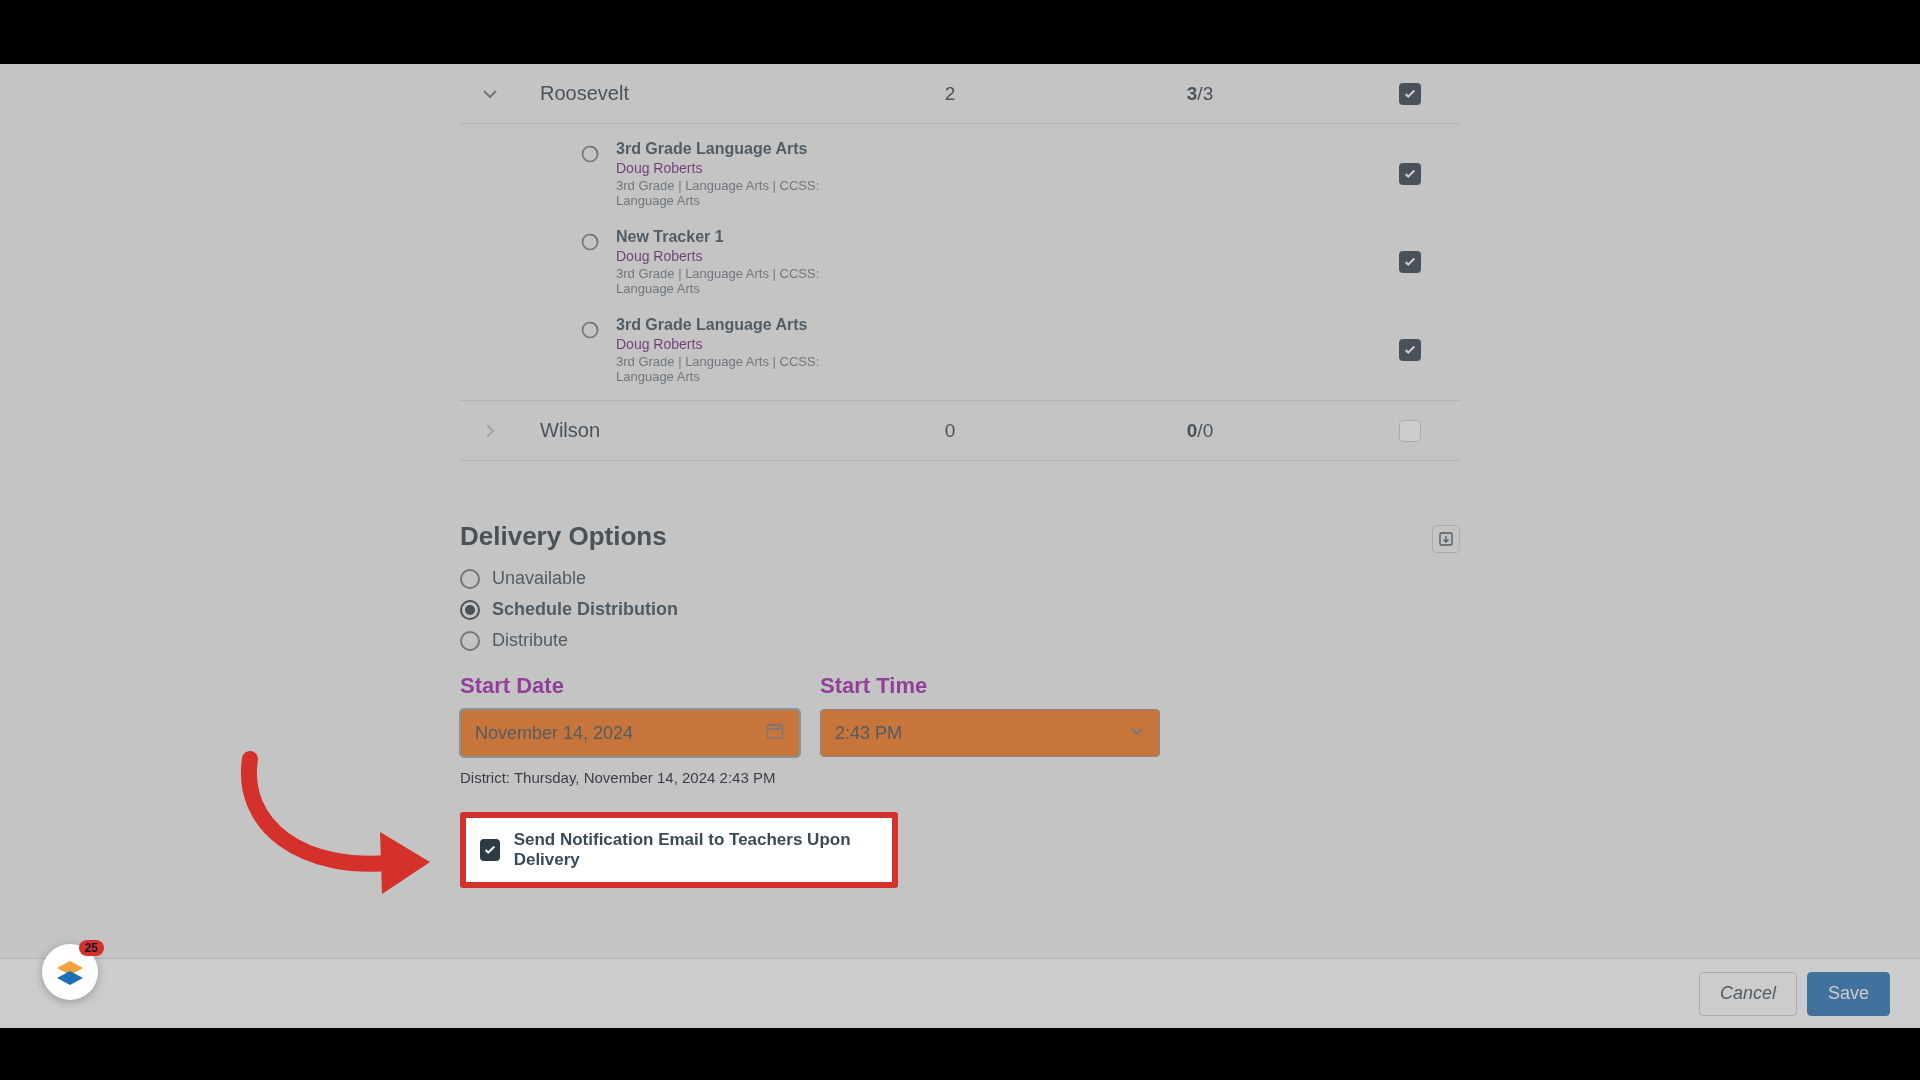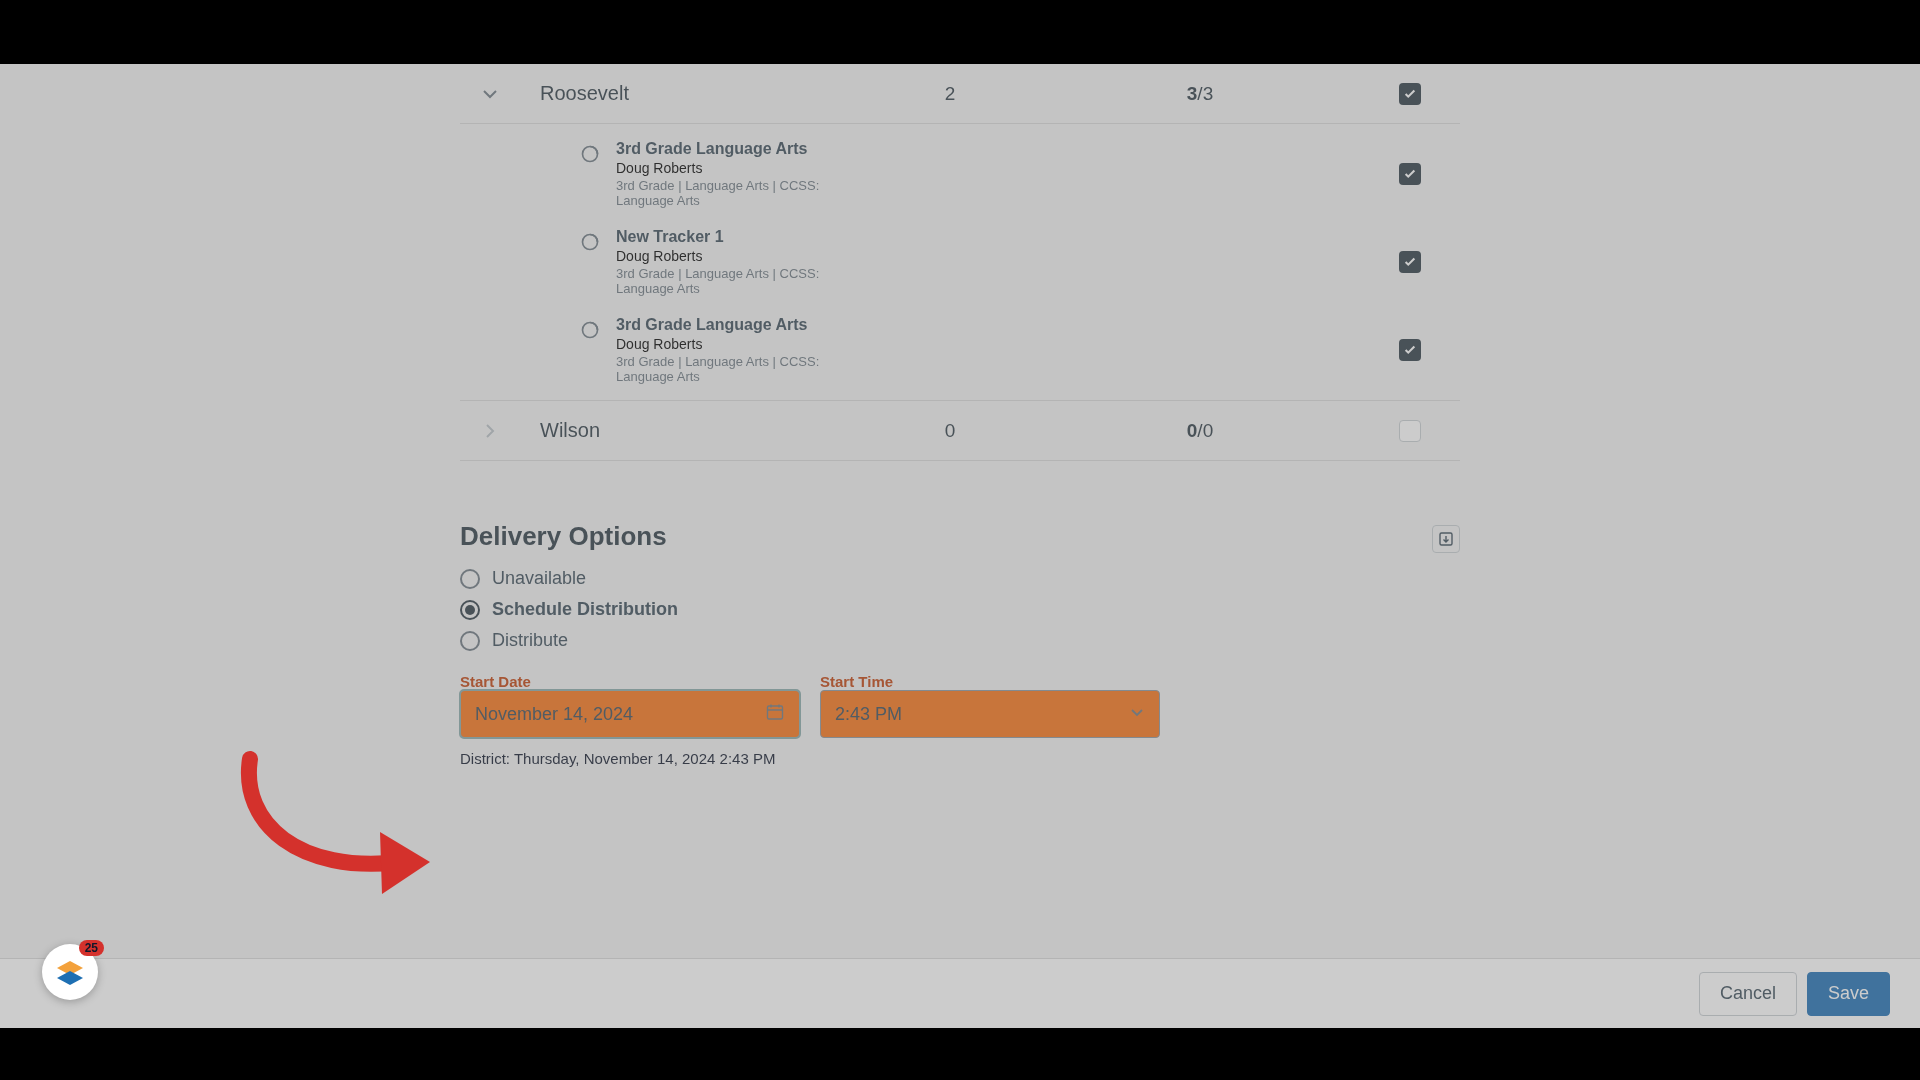--- a/index.html
+++ b/index.html
@@ -51,21 +51,21 @@
   .chkbox {
     width: 22px; height: 22px; border-radius:4px;
     background:#2d3b45; display:flex; align-items:center; justify-content:center;
   }
   .chkbox.empty { background:#fff; border:1px solid #c7cdd1; }
   .chkbox svg { width:14px; height:14px; }
 
   .class-cell { display:flex; align-items:flex-start; gap:16px; padding-left:40px;}
   .class-icon { color:#6b7780; margin-top:4px; }
   .class-title { font-weight:600; color:#394b58; }
-  .class-sub   { font-size:14px; color:#000000; margin-top:2px; }
+  .class-sub   { font-size:14px; color:#701a75; margin-top:2px; }
   .class-meta  { font-size:13px; color:#6b7780; margin-top:2px; }
 
   
   .delivery { margin-top: 60px; position: relative;}
   .delivery h2 { font-size:26px; font-weight:700; color:#2d3b45; }
   .delivery .icon-right {
     position:absolute; right:0; top:4px;
     width:28px;height:28px;border:1px solid #c7cdd1;border-radius:4px;
     display:flex;align-items:center;justify-content:center;color:#394b58;
   }
@@ -73,21 +73,21 @@
   .radios { margin-top:16px; }
   .radio-row { display:flex; align-items:center; gap:12px; margin:10px 0; font-size:18px; color:#394b58;}
   .radio {
     width:20px;height:20px;border:2px solid #6b7780;border-radius:50%;
     display:inline-flex;align-items:center;justify-content:center;
   }
   .radio.sel { border-color:#2d3b45; }
   .radio.sel::after{content:"";width:10px;height:10px;border-radius:50%;background:#2d3b45;}
 
   .dt-row { display:flex; gap:20px; margin-top:22px;}
-  .dt-col label { display:block; font-weight:700; font-size:15px; color:#c2410c; margin-bottom:0;}
+  .dt-col label { display:block; font-weight:700; font-size:22px; color:#a21caf; margin-bottom:10px;}
   .input {
     height:48px;border:1px solid #8a959e;border-radius:4px;background:#f97316;
     display:flex;align-items:center;justify-content:space-between;
     padding:0 14px;font-size:18px;color:#394b58;
   }
   .input.date { width:340px; outline:2px solid #8aa; outline-offset:-1px;}
   .input.time { width:340px;}
   .hints { margin-top:10px; font-size:15px; color:#0f172a;}
   .hints div{line-height:1.5;}
 
@@ -119,21 +119,21 @@
   }
 
   
   .footer{
     position:absolute;left:0;right:0;bottom:0;height:70px;
     background:#fff;border-top:1px solid #d9d9d9;
     display:flex;justify-content:flex-end;align-items:center;
     padding-right:30px; gap:10px;
   }
   .btn{height:44px;padding:0 20px;border-radius:4px;font-size:18px;display:flex;align-items:center;}
-  .btn.cancel{background:#fff;border:1px solid #c7cdd1;color:#394b58;}
+  .btn.cancel{background:#fff;border:1px solid #c7cdd1;color:#394b58;font-style:italic;}
   .btn.save{background:#1e6fb3;color:#fff;border:1px solid #1e6fb3;}
 
   
   .float-badge{
     position:absolute;left:42px;bottom:28px;width:56px;height:56px;
     border-radius:50%;background:#fff;box-shadow:0 2px 8px rgba(0,0,0,.25);
     display:flex;align-items:center;justify-content:center;
     z-index:40;
   }
   .float-badge .count{
@@ -313,20 +313,32 @@
                 </svg>
             </span>
           </div>
         </div>
       </div>
 
       <div class="hints">
         <div>District: Thursday, November 14, 2024 2:43 PM</div>
       </div>
 
+      <div class="notify-wrap">
+        <div class="notify-border">
+          <div class="notify-inner">
+            <span class="cb">
+              <svg width="14" height="14" viewBox="0 0 16 16">
+                  <path d="M3 8l3 3 7-7" fill="none" stroke="#fff" stroke-width="2.4"></path>
+                </svg>
+            </span>
+            <span class="notify-label">Send Notification Email to Teachers Upon Delivery</span>
+          </div>
+        </div>
+      </div>
     </div>
   </div>
 
   <svg class="arrow" viewBox="0 0 220 160">
     <path d="M20 15 C 10 80, 70 130, 170 118" fill="none" stroke="#d4312c" stroke-width="16" stroke-linecap="round"></path>
     <path d="M200 118 L150 88 L152 150 Z" fill="#d4312c"></path>
   </svg>
 
   <div class="footer">
     <div class="btn cancel">

